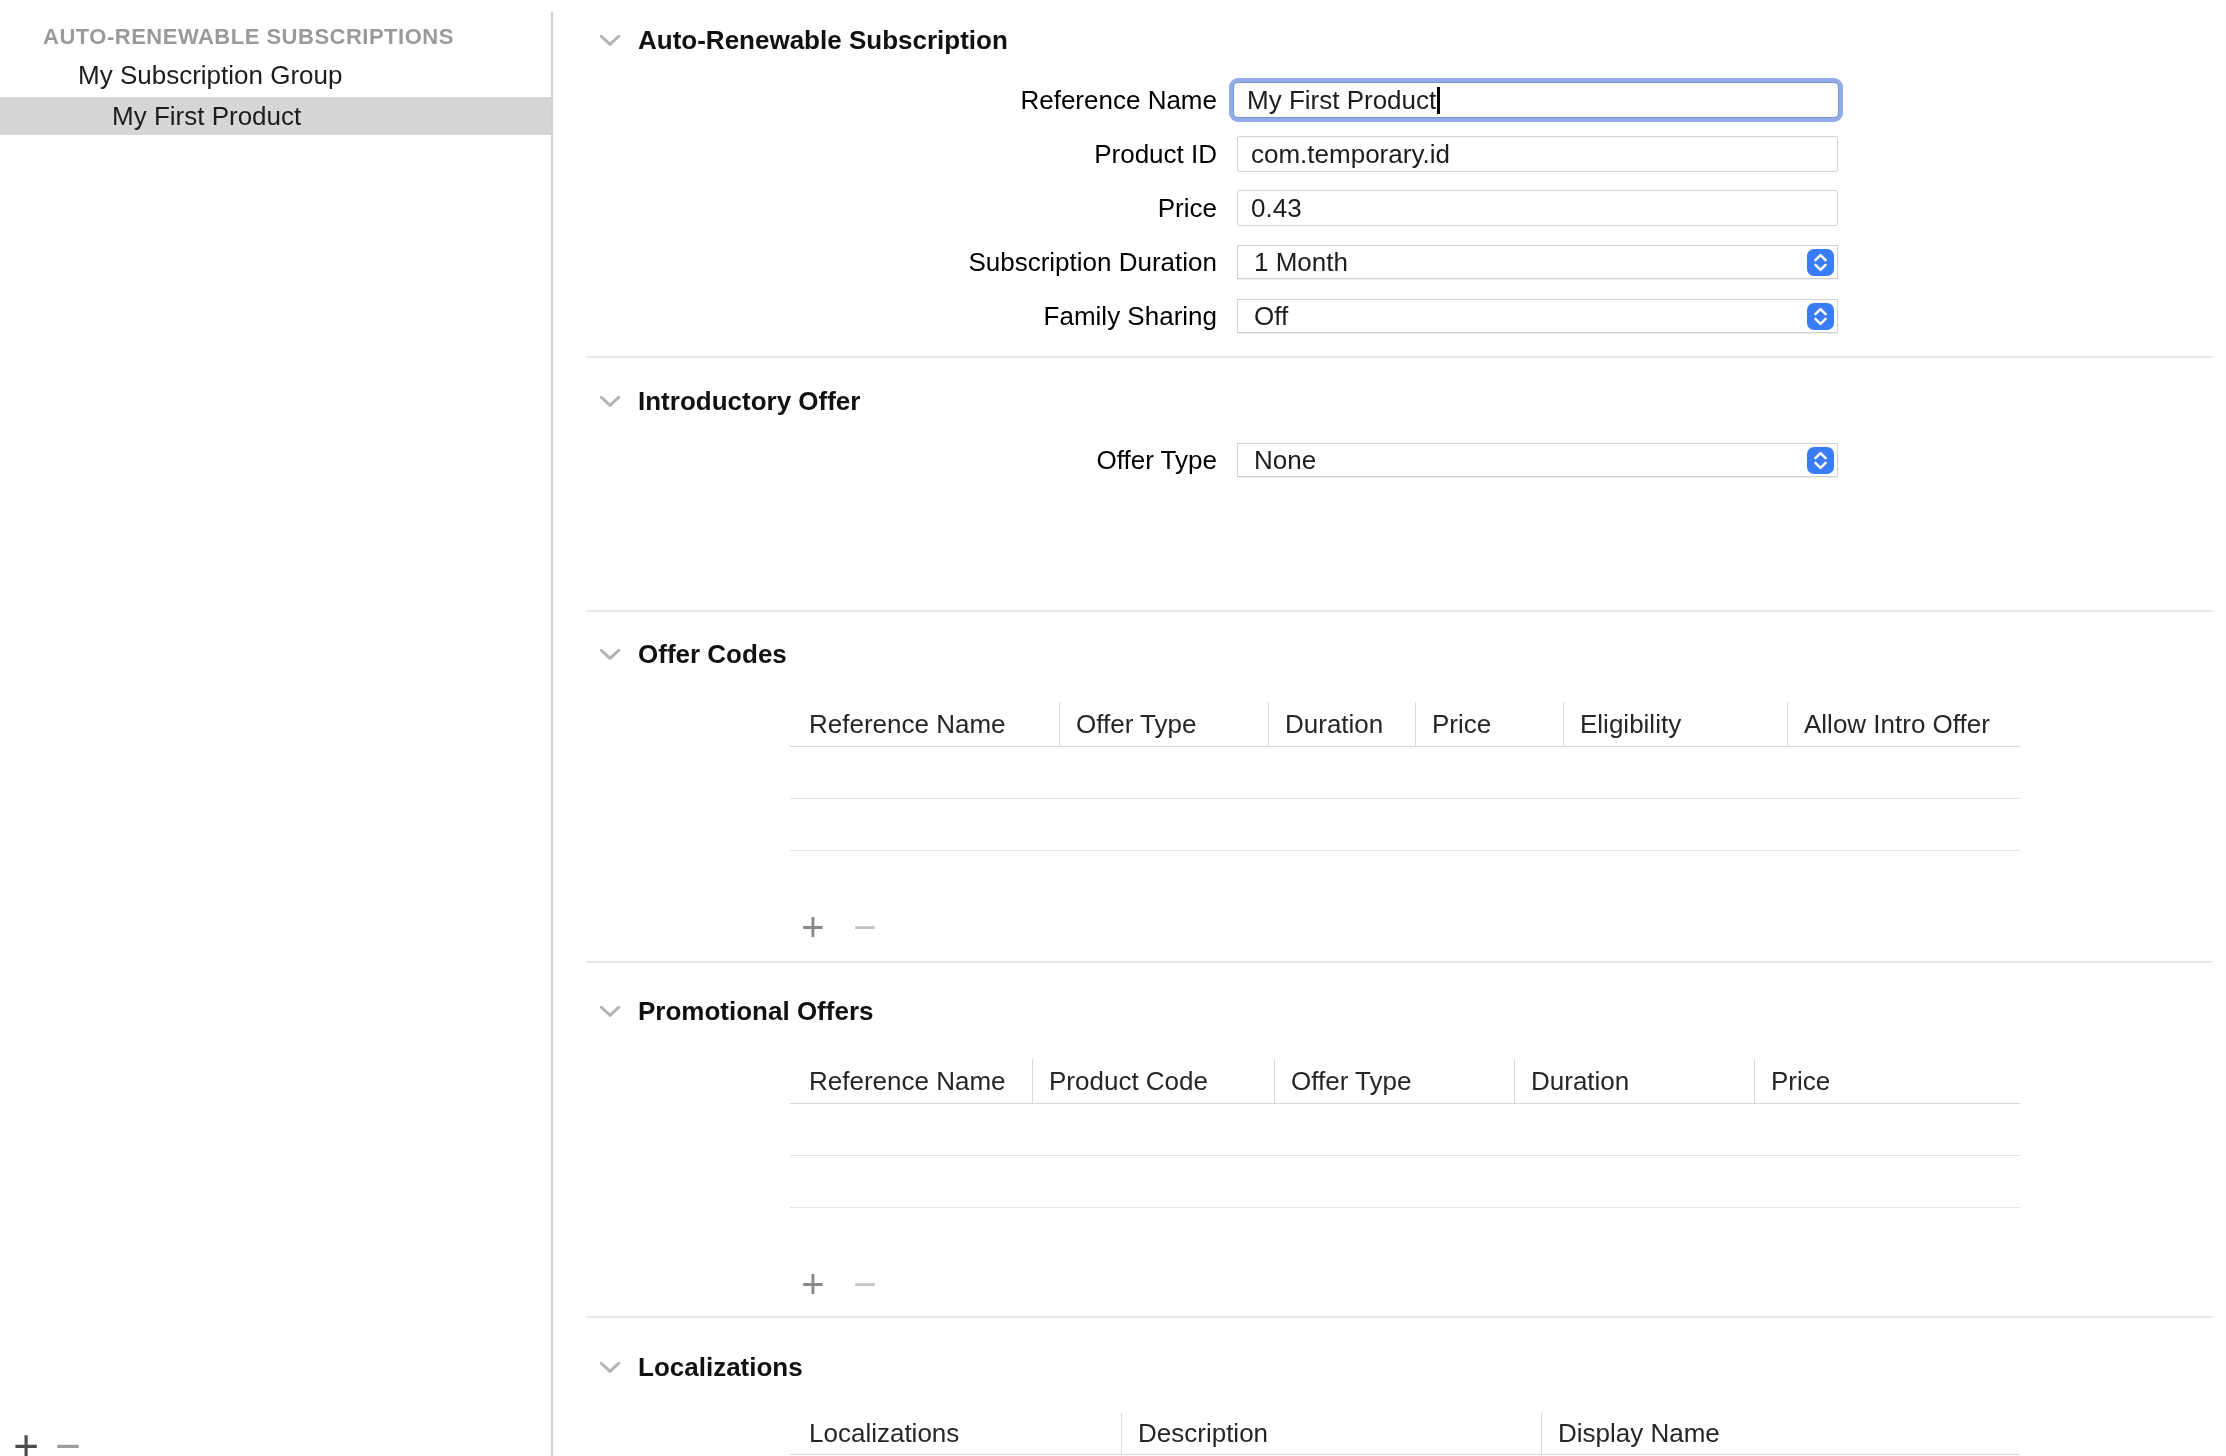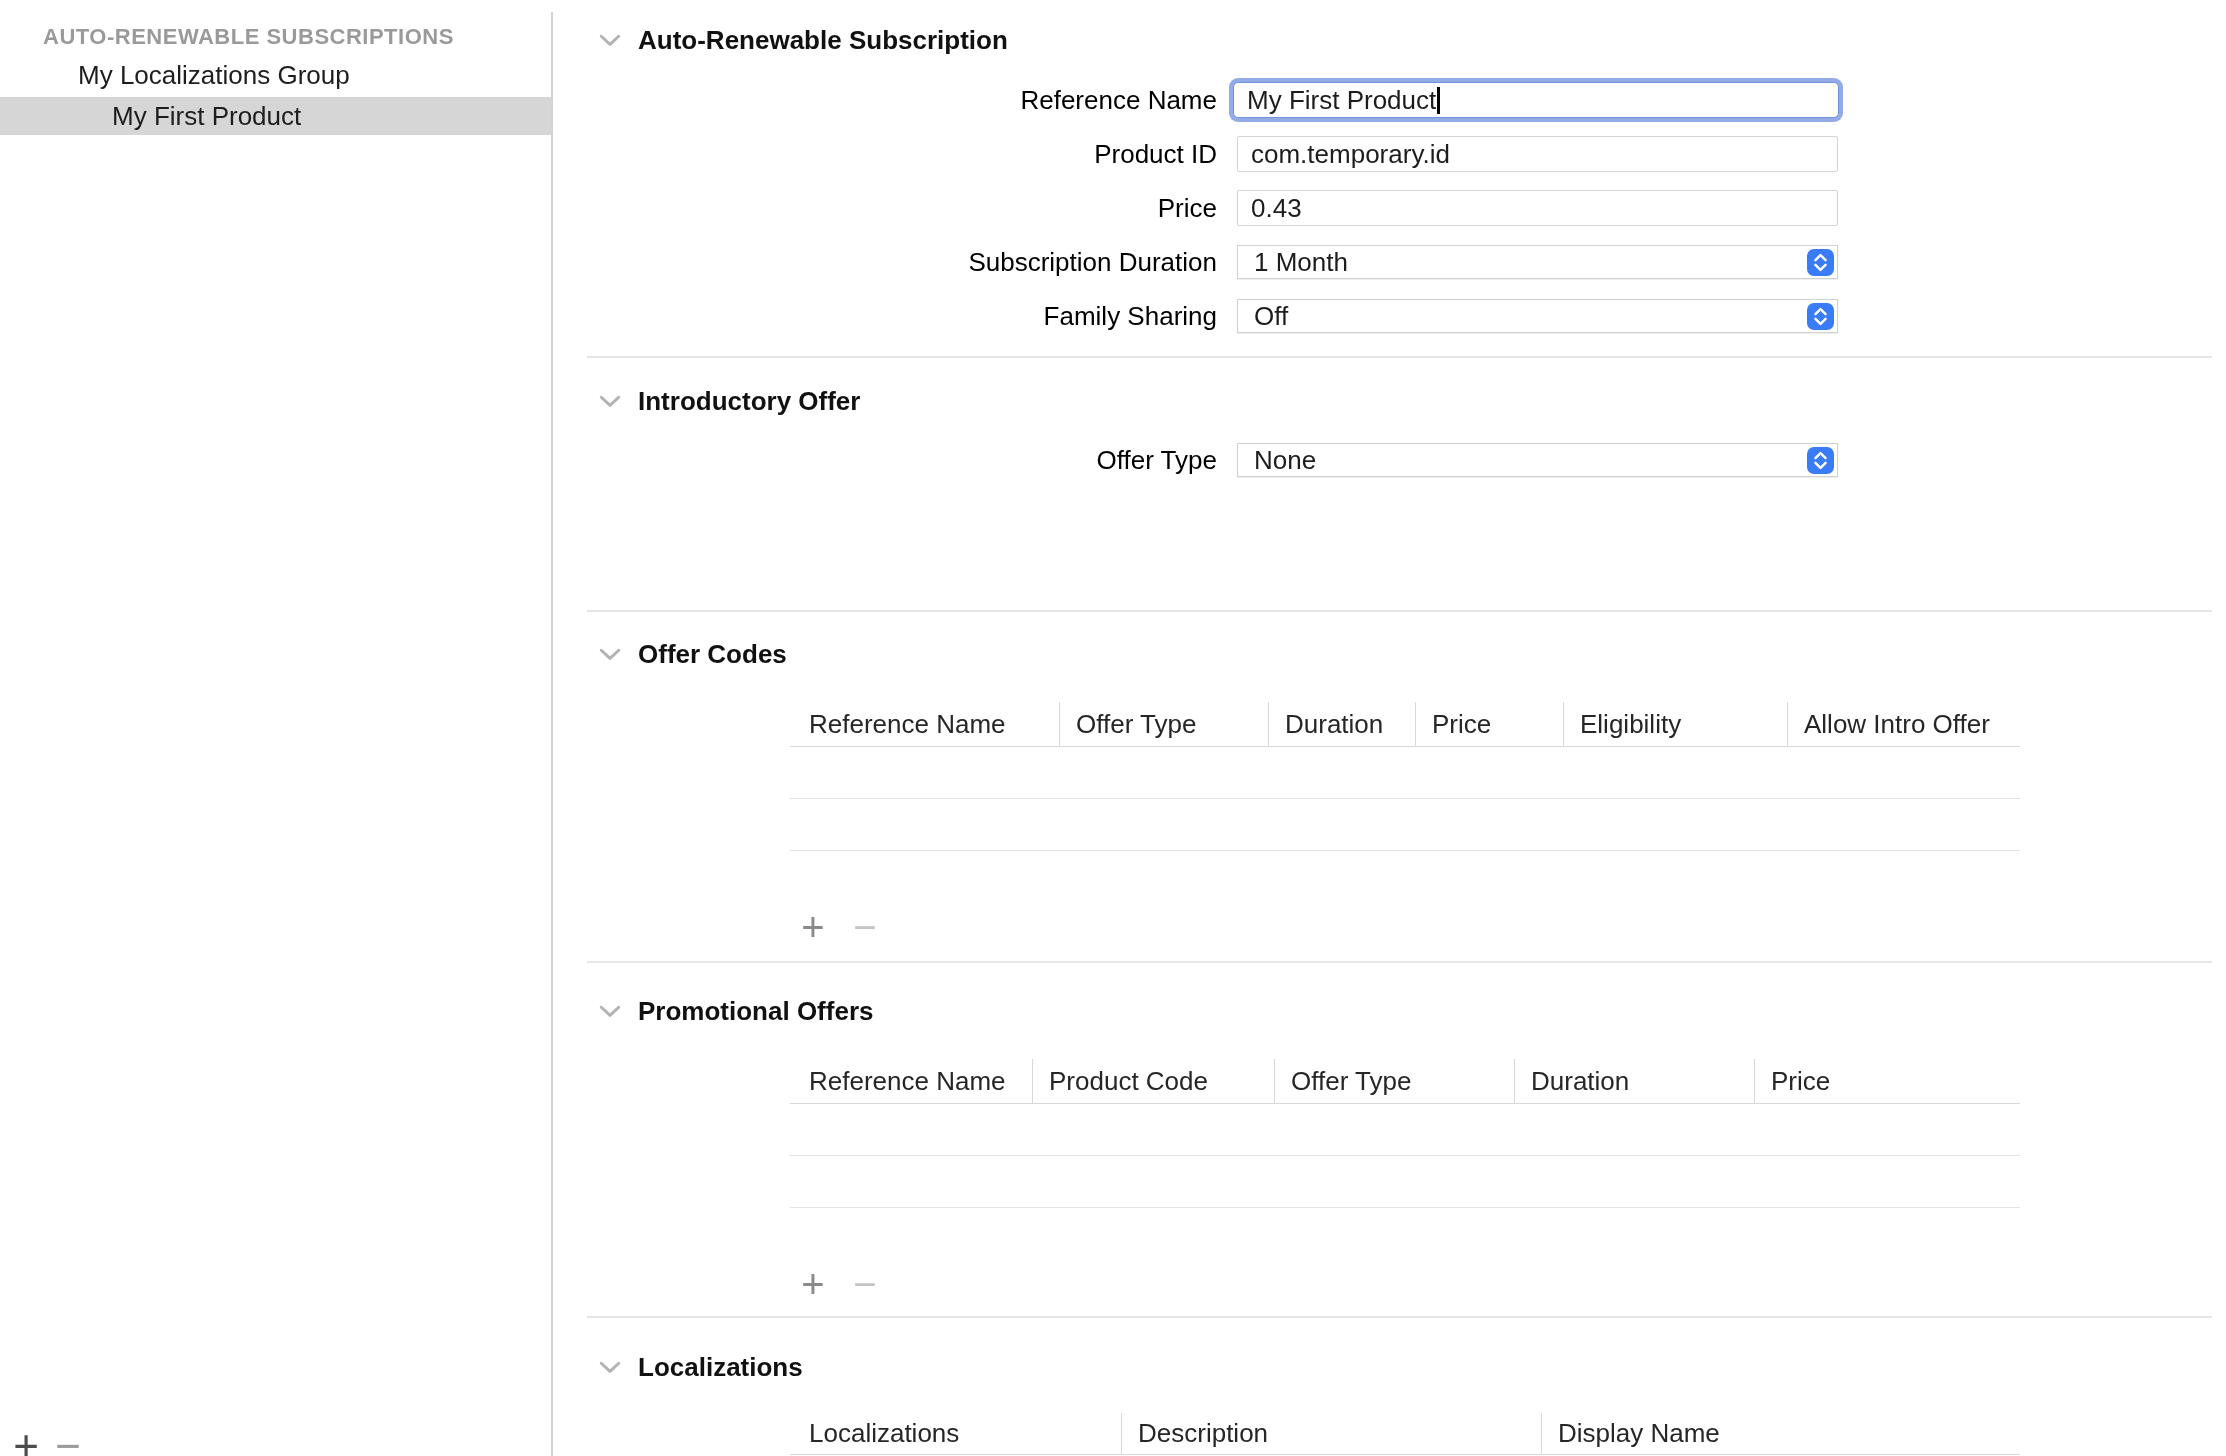--- a/index.html
+++ b/index.html
@@ -106,21 +106,21 @@
 </style>
 </head>
 <body>
 
 <div class="screen">
 
   <aside class="sidebar">
     <div class="sb-group-header">AUTO-RENEWABLE SUBSCRIPTIONS</div>
 
     <div class="sb-item group">
-      <div class="sb-label">My Localizations Group</div>
+      <div class="sb-label">My Subscription Group</div>
     </div>
 
     <div class="sb-item selected">
       <div class="sb-label">My First Product</div>
     </div>
 
     <div class="sb-bottom">
       <span class="sb-plus">+</span>
       <span class="sb-minus">−</span>
     </div>

